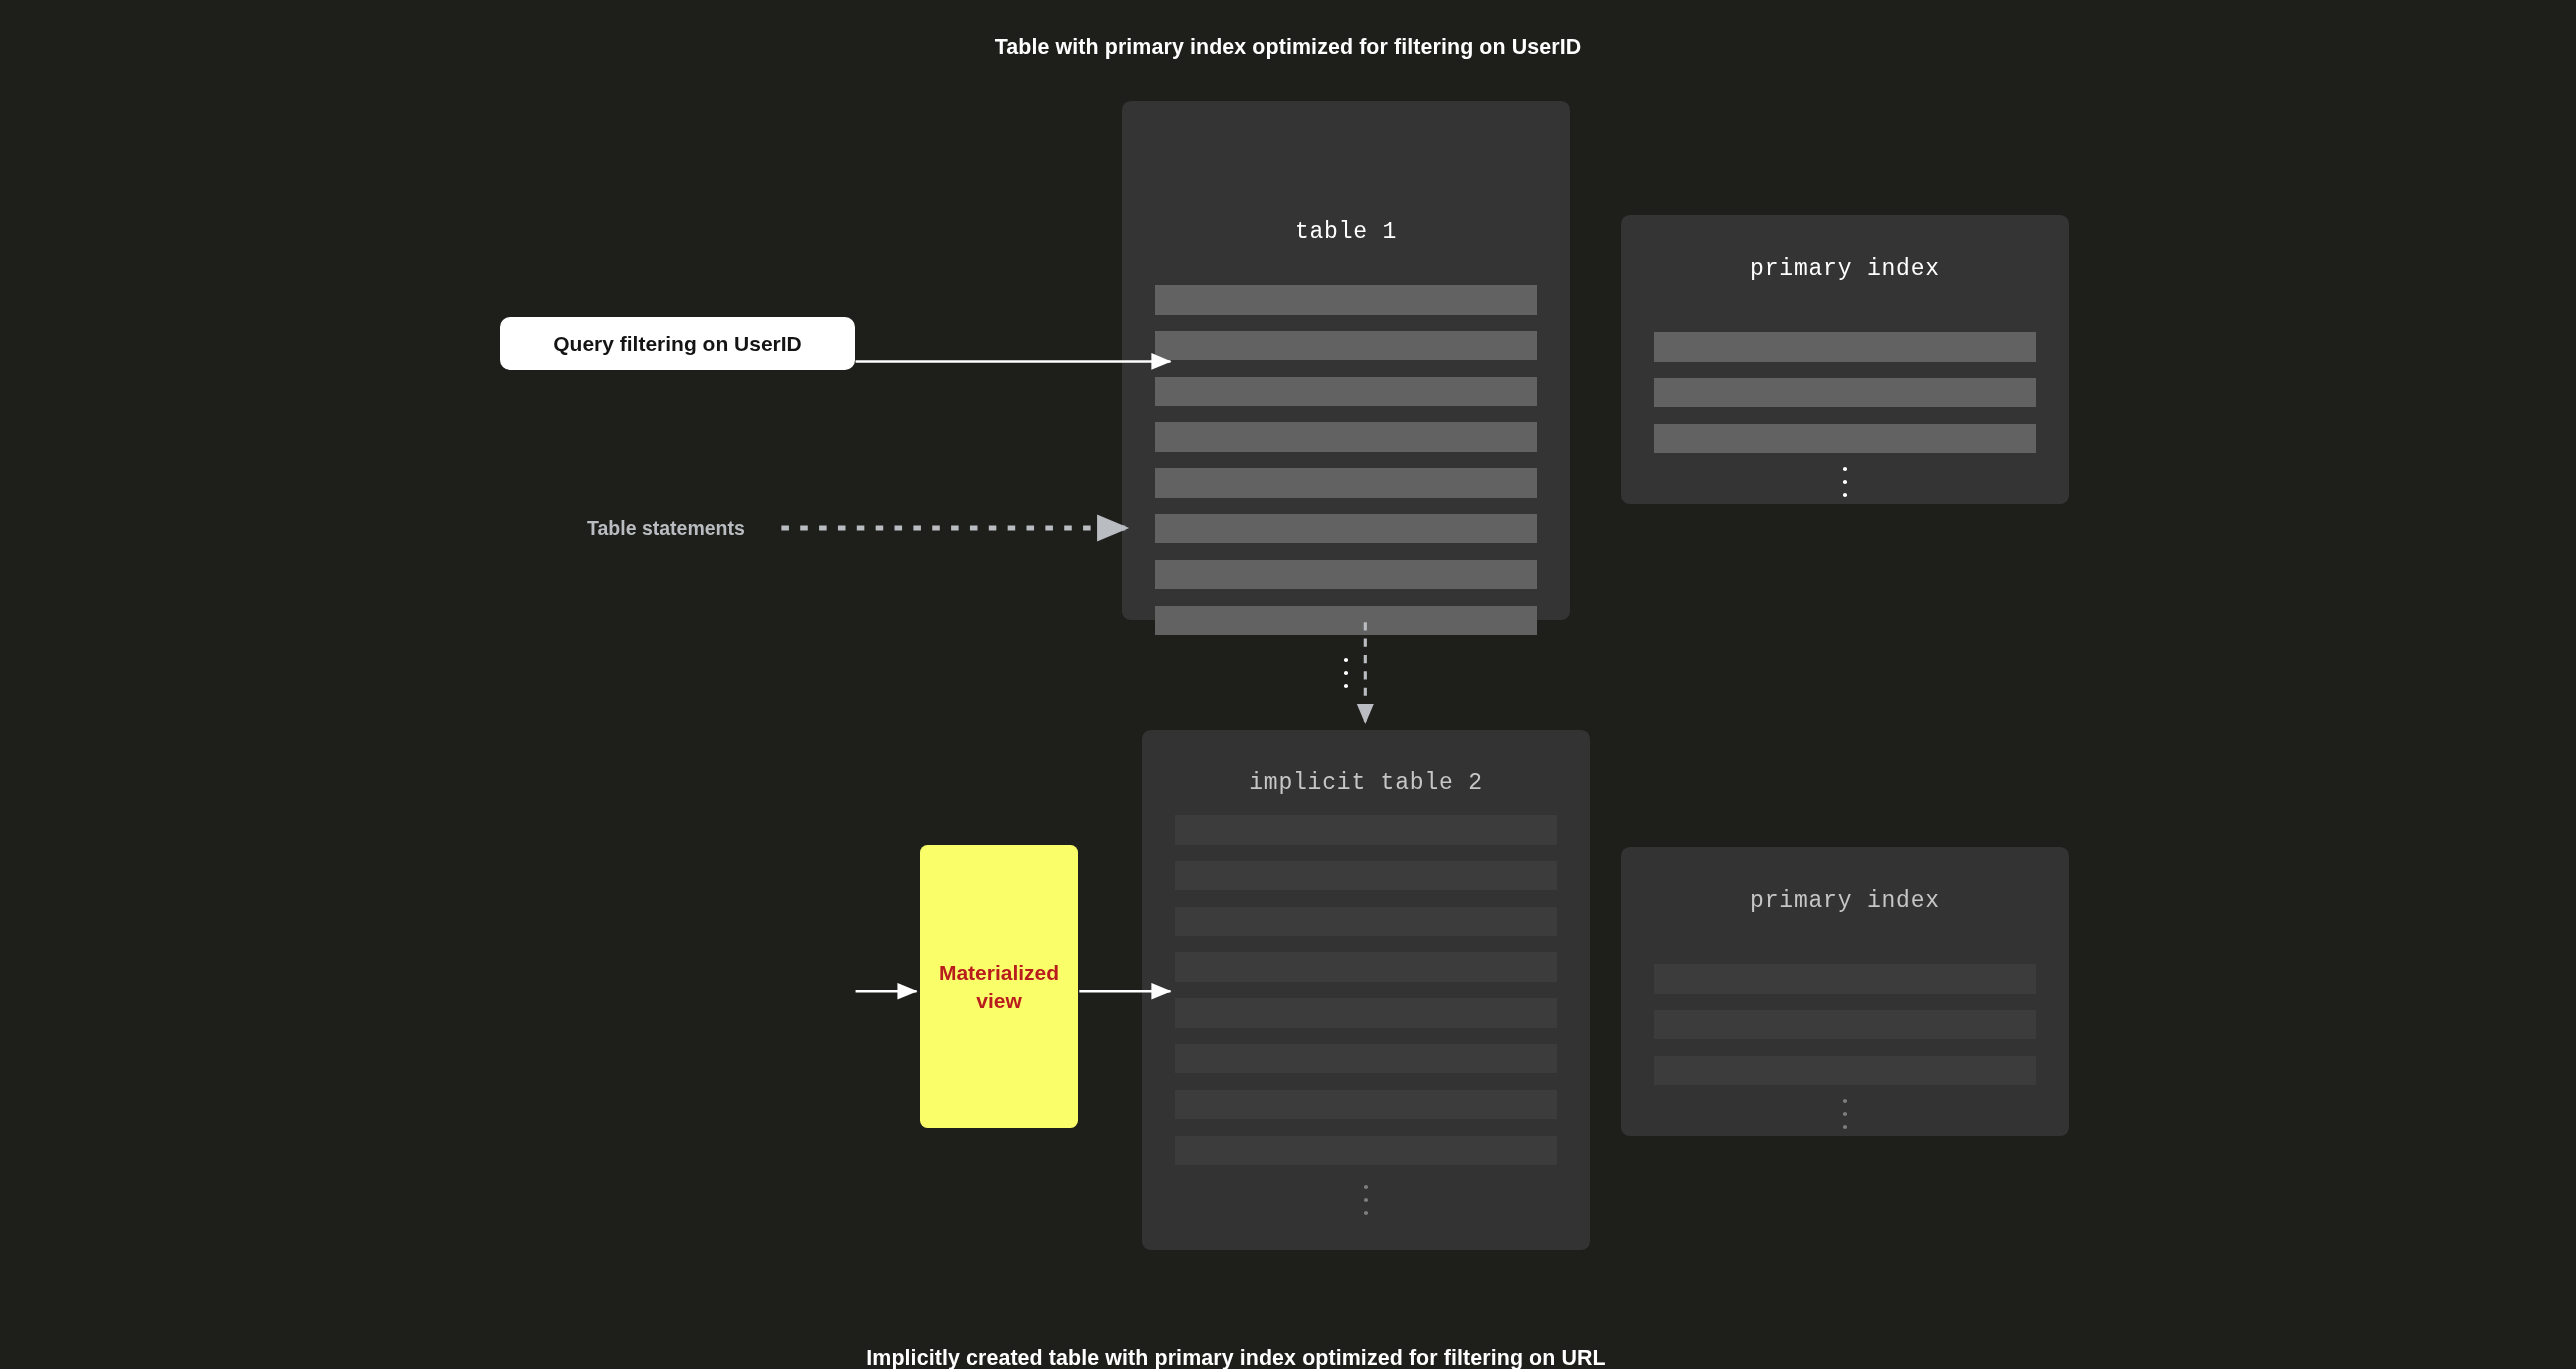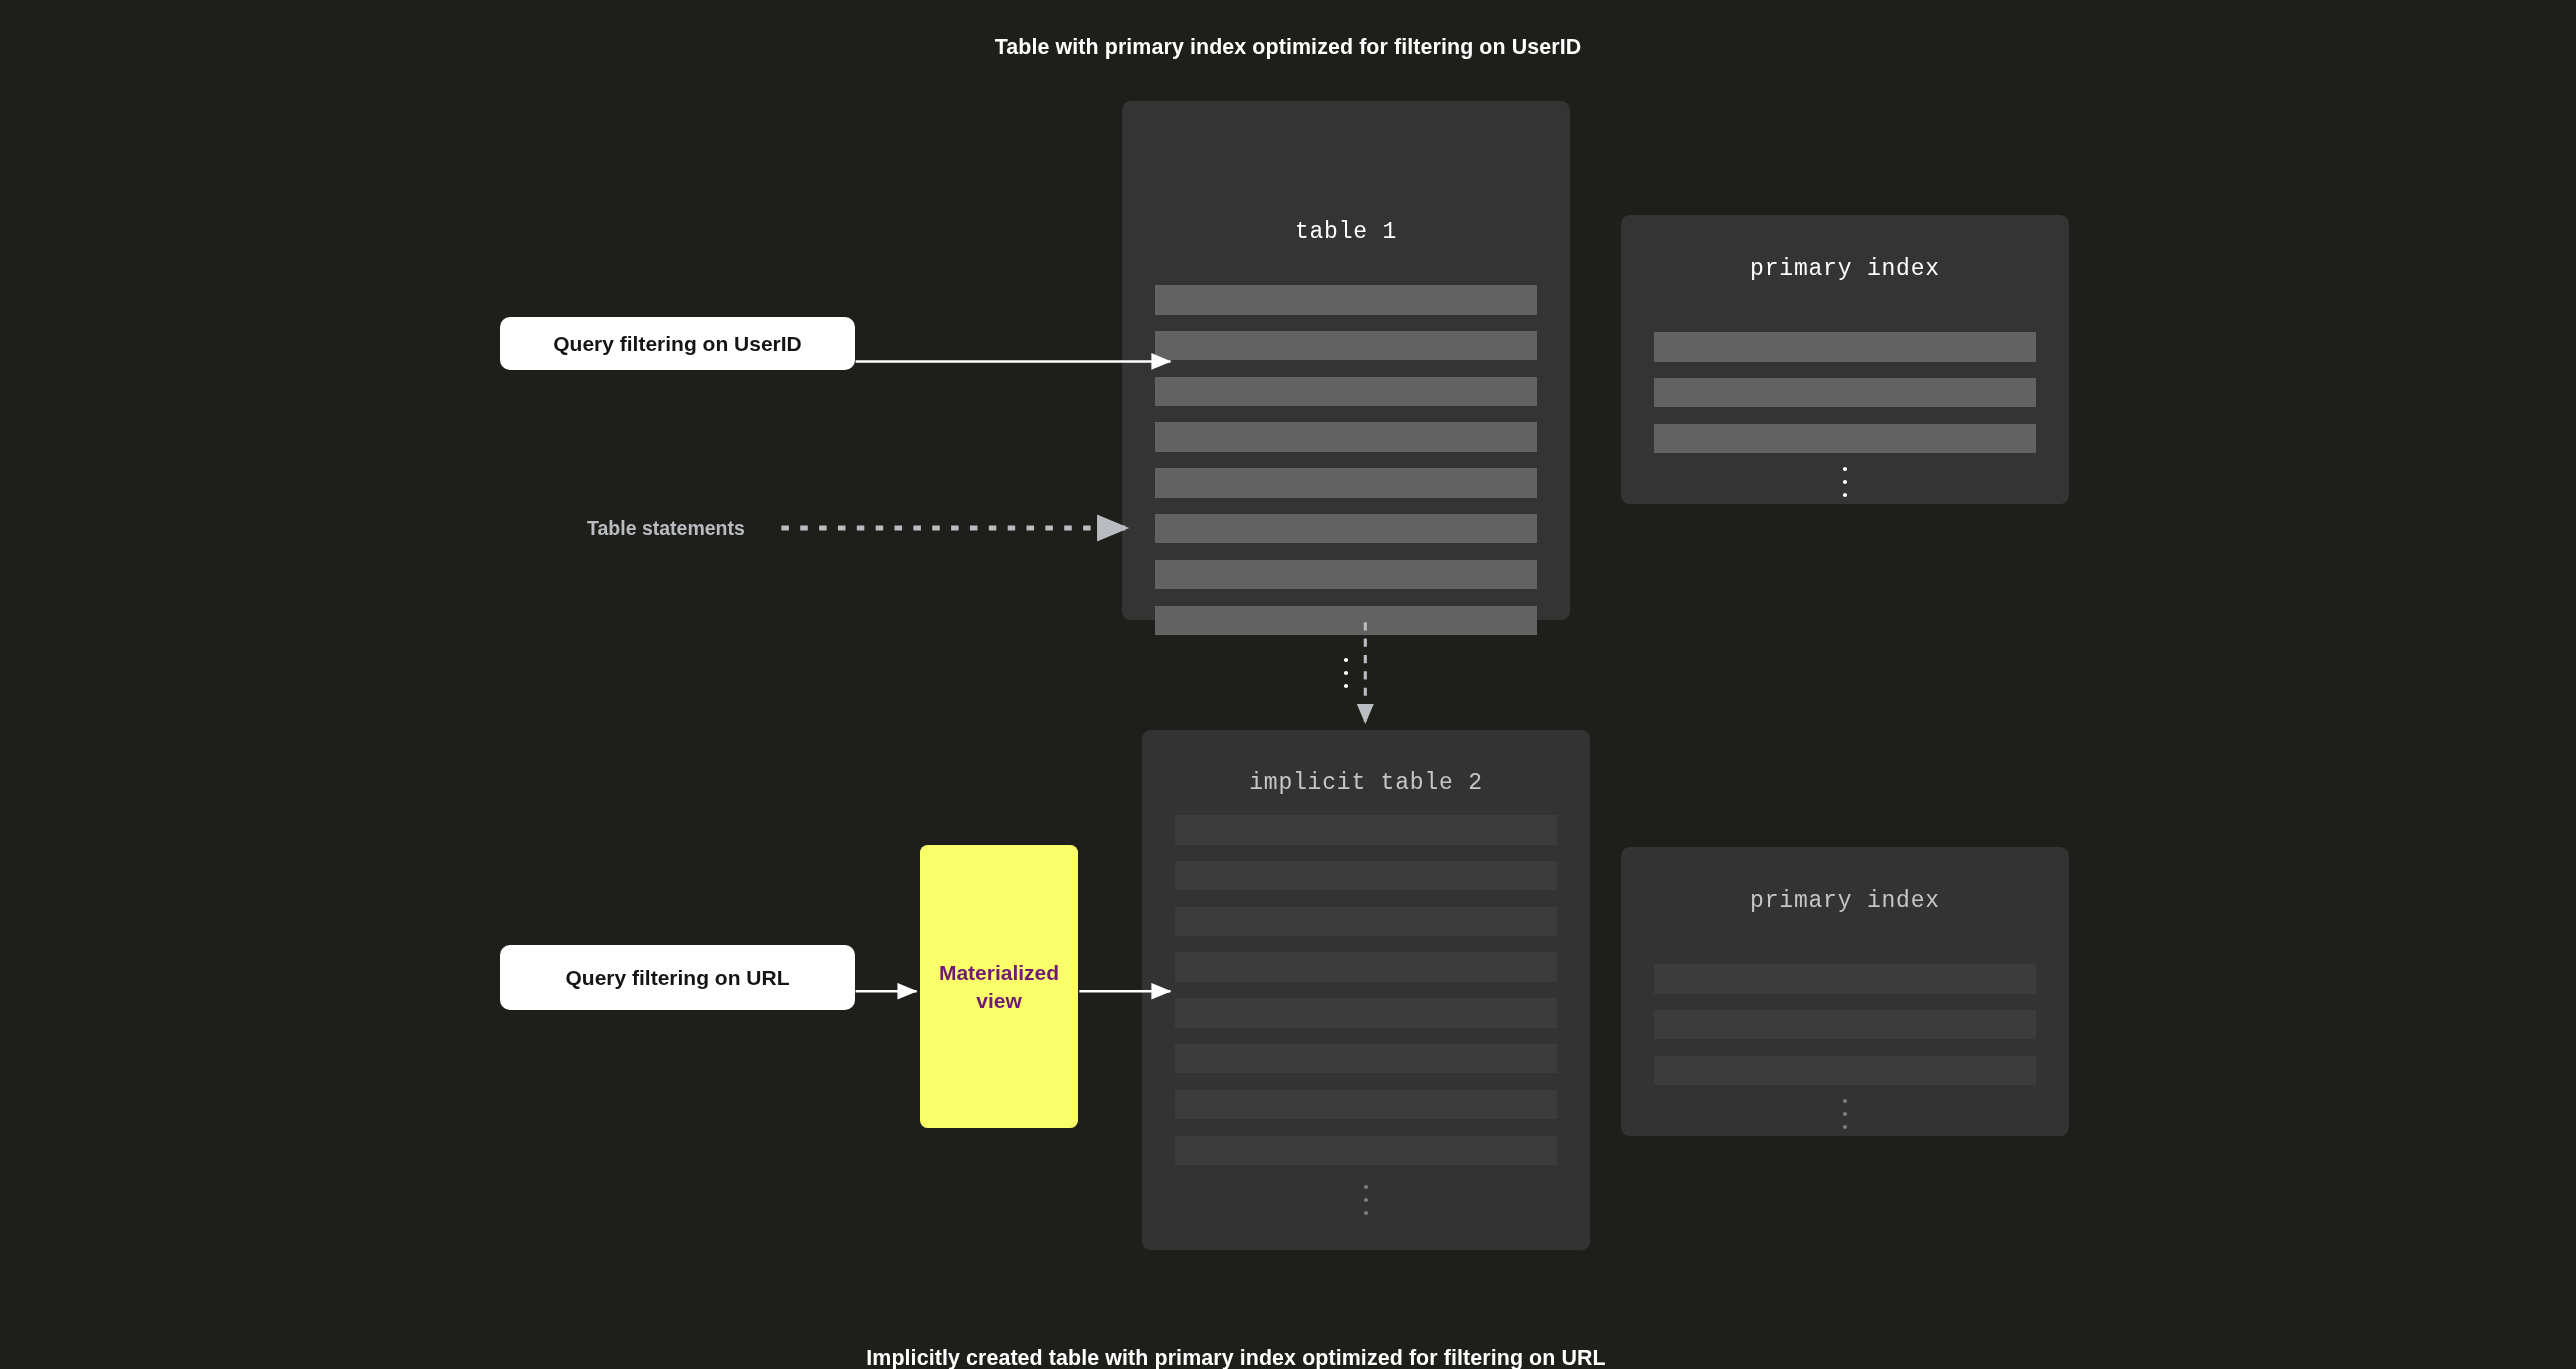--- a/index.html
+++ b/index.html
@@ -142,21 +142,21 @@
     position: absolute;
     left: 920px;
     top: 845px;
     width: 158px;
     height: 283px;
     background: #faff69;
     border-radius: 7.5px;
     display: flex;
     align-items: center;
     justify-content: center;
-    color: #701a75;
+    color: #b91c1c;
     font-weight: 700;
     font-size: 21px;
     line-height: 1.32;
     text-align: center;
     box-sizing: border-box;
     padding: 0 8.8px;
   }
 
   
   .side-label {
@@ -254,21 +254,20 @@
     </div>
     <div class="vdots dim" style="top:248px;height:38px;">
       <i></i>
         <i></i>
         <i></i>
     </div>
   </div>
 
   <div class="query-box" id="query-userid">Query filtering on UserID</div>
 
-  <div class="query-box" id="query-url">Query filtering on URL</div>
 
   <div id="mat-view">Materialized
 view</div>
 
   <div class="side-label" id="label-insert">Table statements</div>
 
 
   <svg id="wires" viewBox="0 0 4098 2178">
     <defs>
       <marker id="arrow-white" markerWidth="9" markerHeight="9" refX="7.6" refY="3.3" orient="auto" markerUnits="strokeWidth">

